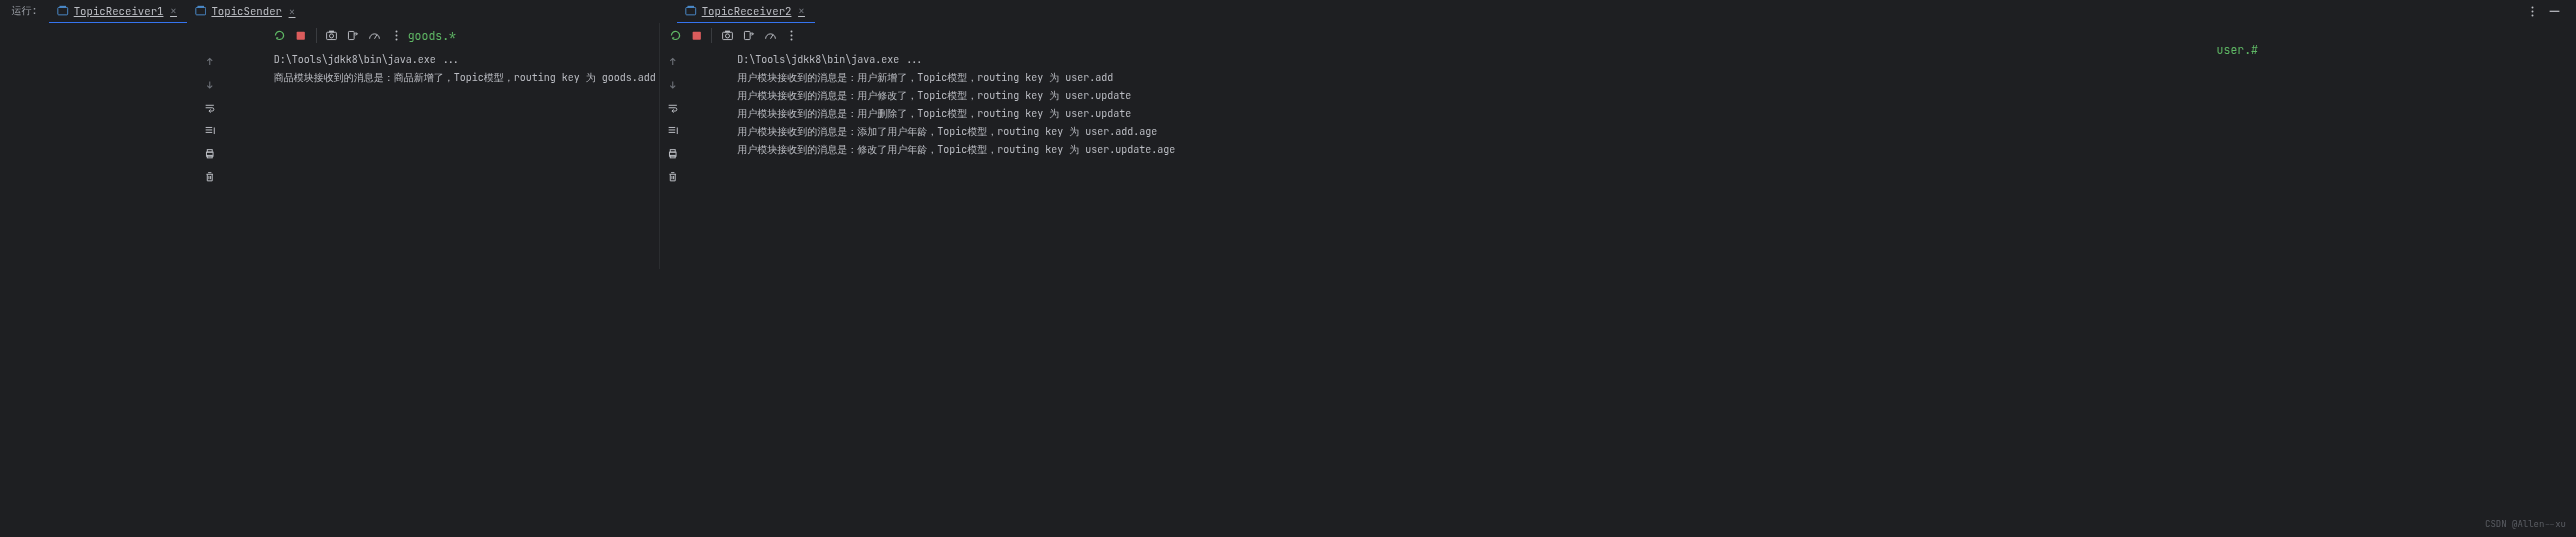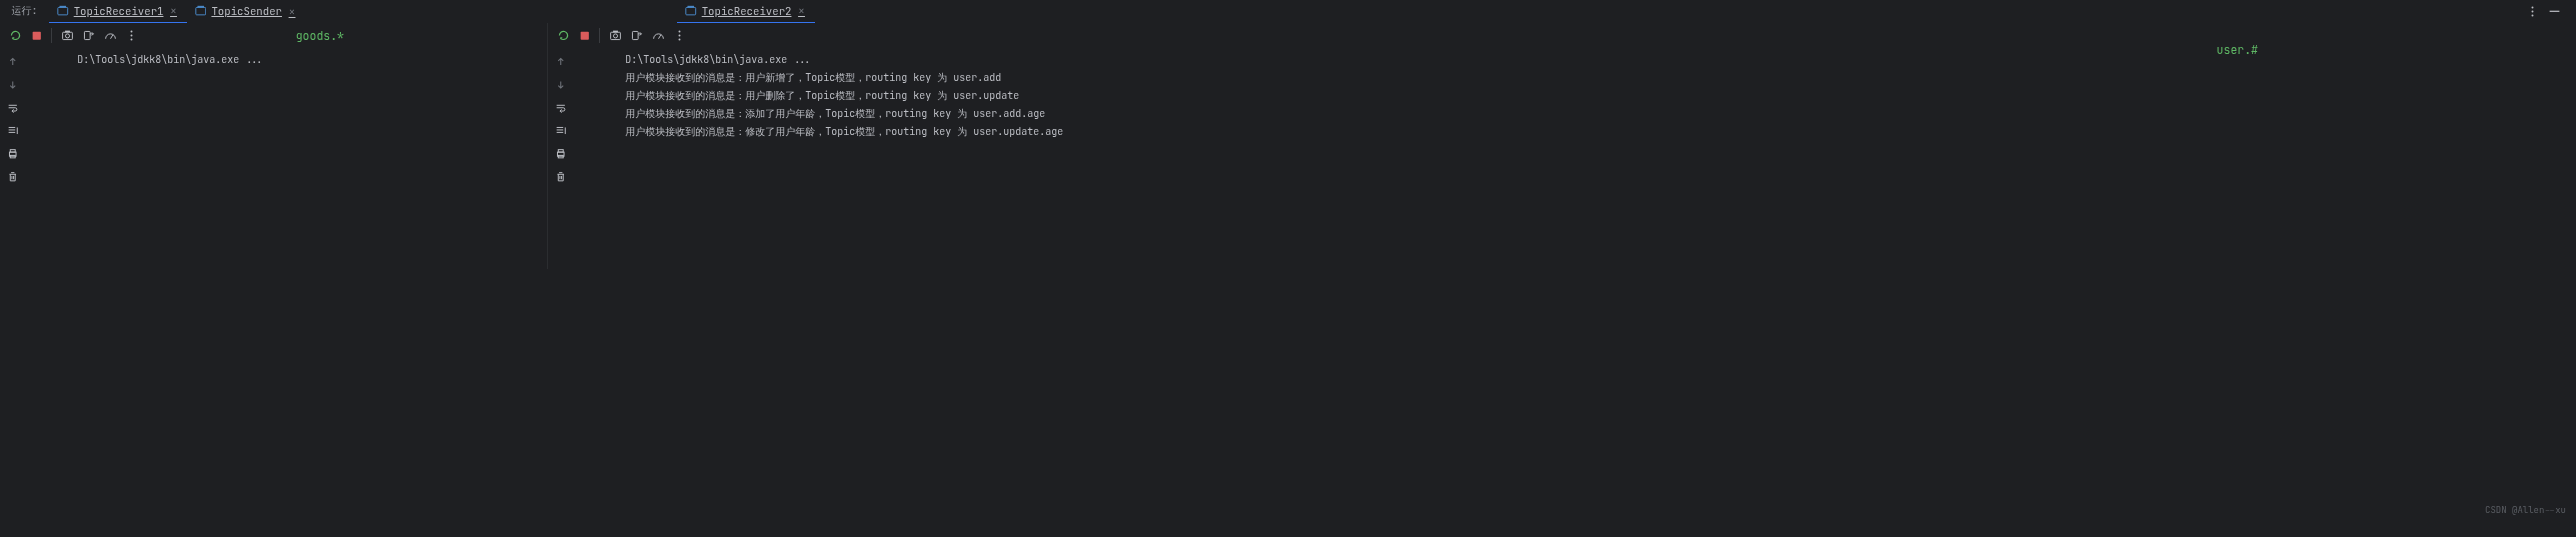--- a/index.html
+++ b/index.html
@@ -79,22 +79,23 @@
       display: flex;
       flex: 1;
       overflow: hidden;
     }
     .panel {
       display: flex;
       flex-direction: column;
       overflow: hidden;
     }
     .panel-left {
-      width: 548px;
+      width: 660px;
       border-right: 0.8px solid #2b2d30;
+      align-items: flex-end;
     }
     .panel-right {
       flex: 1;
     }
     .toolbar {
       display: flex;
       align-items: center;
       height: 25px;
       padding: 0 5px;
       gap: 1.6px;
@@ -162,21 +163,21 @@
       overflow: auto;
       color: #bcbec4;
       margin-left: 48px;
     }
     .console-line {
       white-space: pre;
       padding: 0 3.3px;
     }
     .watermark {
       position: fixed;
-      bottom: 21px;
+      bottom: 7px;
       right: 10px;
       color: #5a5d63;
       font-size: 9px;
     }
     svg { display: block; }
   </style>
 </head>
 <body>
 
 <div class="tab-row">
@@ -304,20 +305,21 @@
             </svg>
           </span>
         <span class="gutter-icon">
             <svg width="11.5" height="11.5" viewBox="0 0 14 14">
               <path d="M3 4 H11 M5 2 H9 M4 4 V12 H10 V4 M6 6 V10 M8 6 V10" fill="none" stroke="#bcbec4" stroke-width="1.2"></path>
             </svg>
           </span>
       </div>
       <div class="console">
         <div class="console-line">D:\Tools\jdkk8\bin\java.exe ...</div>
+        <div class="console-line">商品模块接收到的消息是：商品新增了，Topic模型，routing key 为 goods.add</div>
       </div>
     </div>
   </div>
 
   <div class="panel panel-right">
     <div class="toolbar">
       <span class="tool-btn rerun-green">
         <svg width="13" height="13" viewBox="0 0 16 16">
             <path d="M3 8a5 5 0 1 1 1.5 3.5" fill="none" stroke="#5fb865" stroke-width="1.5"></path>
             <path d="M4 13 L4 10 L7 10 Z" fill="#5fb865"></path>
@@ -388,20 +390,21 @@
           </span>
         <span class="gutter-icon">
             <svg width="11.5" height="11.5" viewBox="0 0 14 14">
               <path d="M3 4 H11 M5 2 H9 M4 4 V12 H10 V4 M6 6 V10 M8 6 V10" fill="none" stroke="#bcbec4" stroke-width="1.2"></path>
             </svg>
           </span>
       </div>
       <div class="console">
         <div class="console-line">D:\Tools\jdkk8\bin\java.exe ...</div>
         <div class="console-line">用户模块接收到的消息是：用户新增了，Topic模型，routing key 为 user.add</div>
+        <div class="console-line">用户模块接收到的消息是：用户修改了，Topic模型，routing key 为 user.update</div>
         <div class="console-line">用户模块接收到的消息是：用户删除了，Topic模型，routing key 为 user.update</div>
         <div class="console-line">用户模块接收到的消息是：添加了用户年龄，Topic模型，routing key 为 user.add.age</div>
         <div class="console-line">用户模块接收到的消息是：修改了用户年龄，Topic模型，routing key 为 user.update.age</div>
       </div>
     </div>
   </div>
 </div>
 
 <div class="watermark">CSDN @Allen--xu</div>
 

